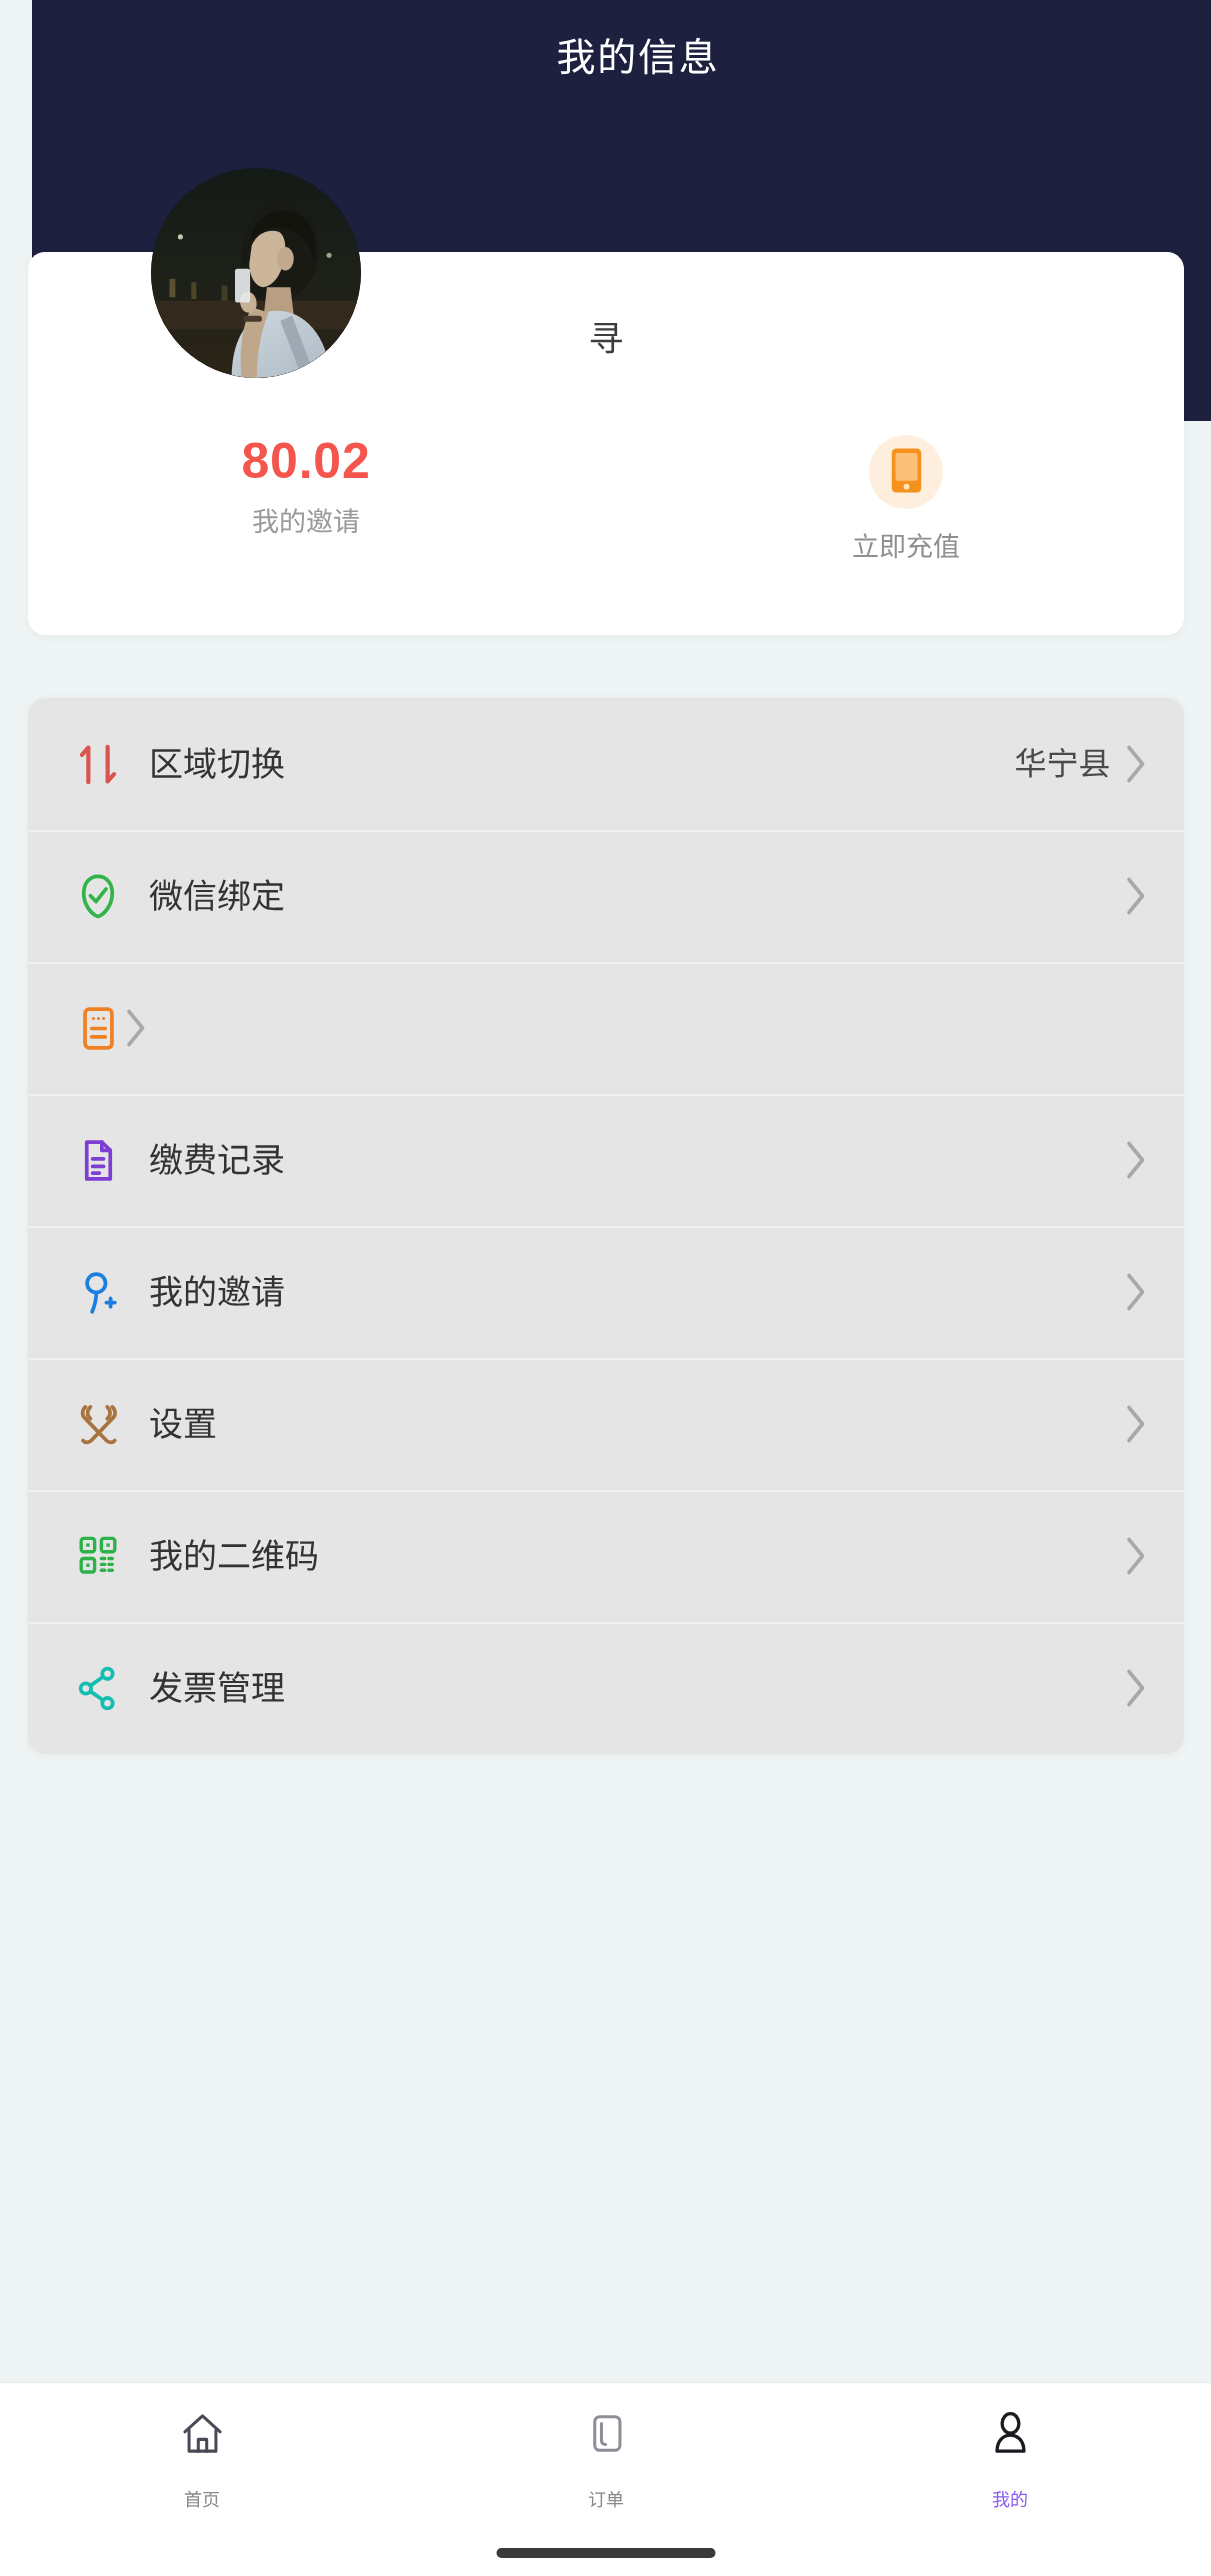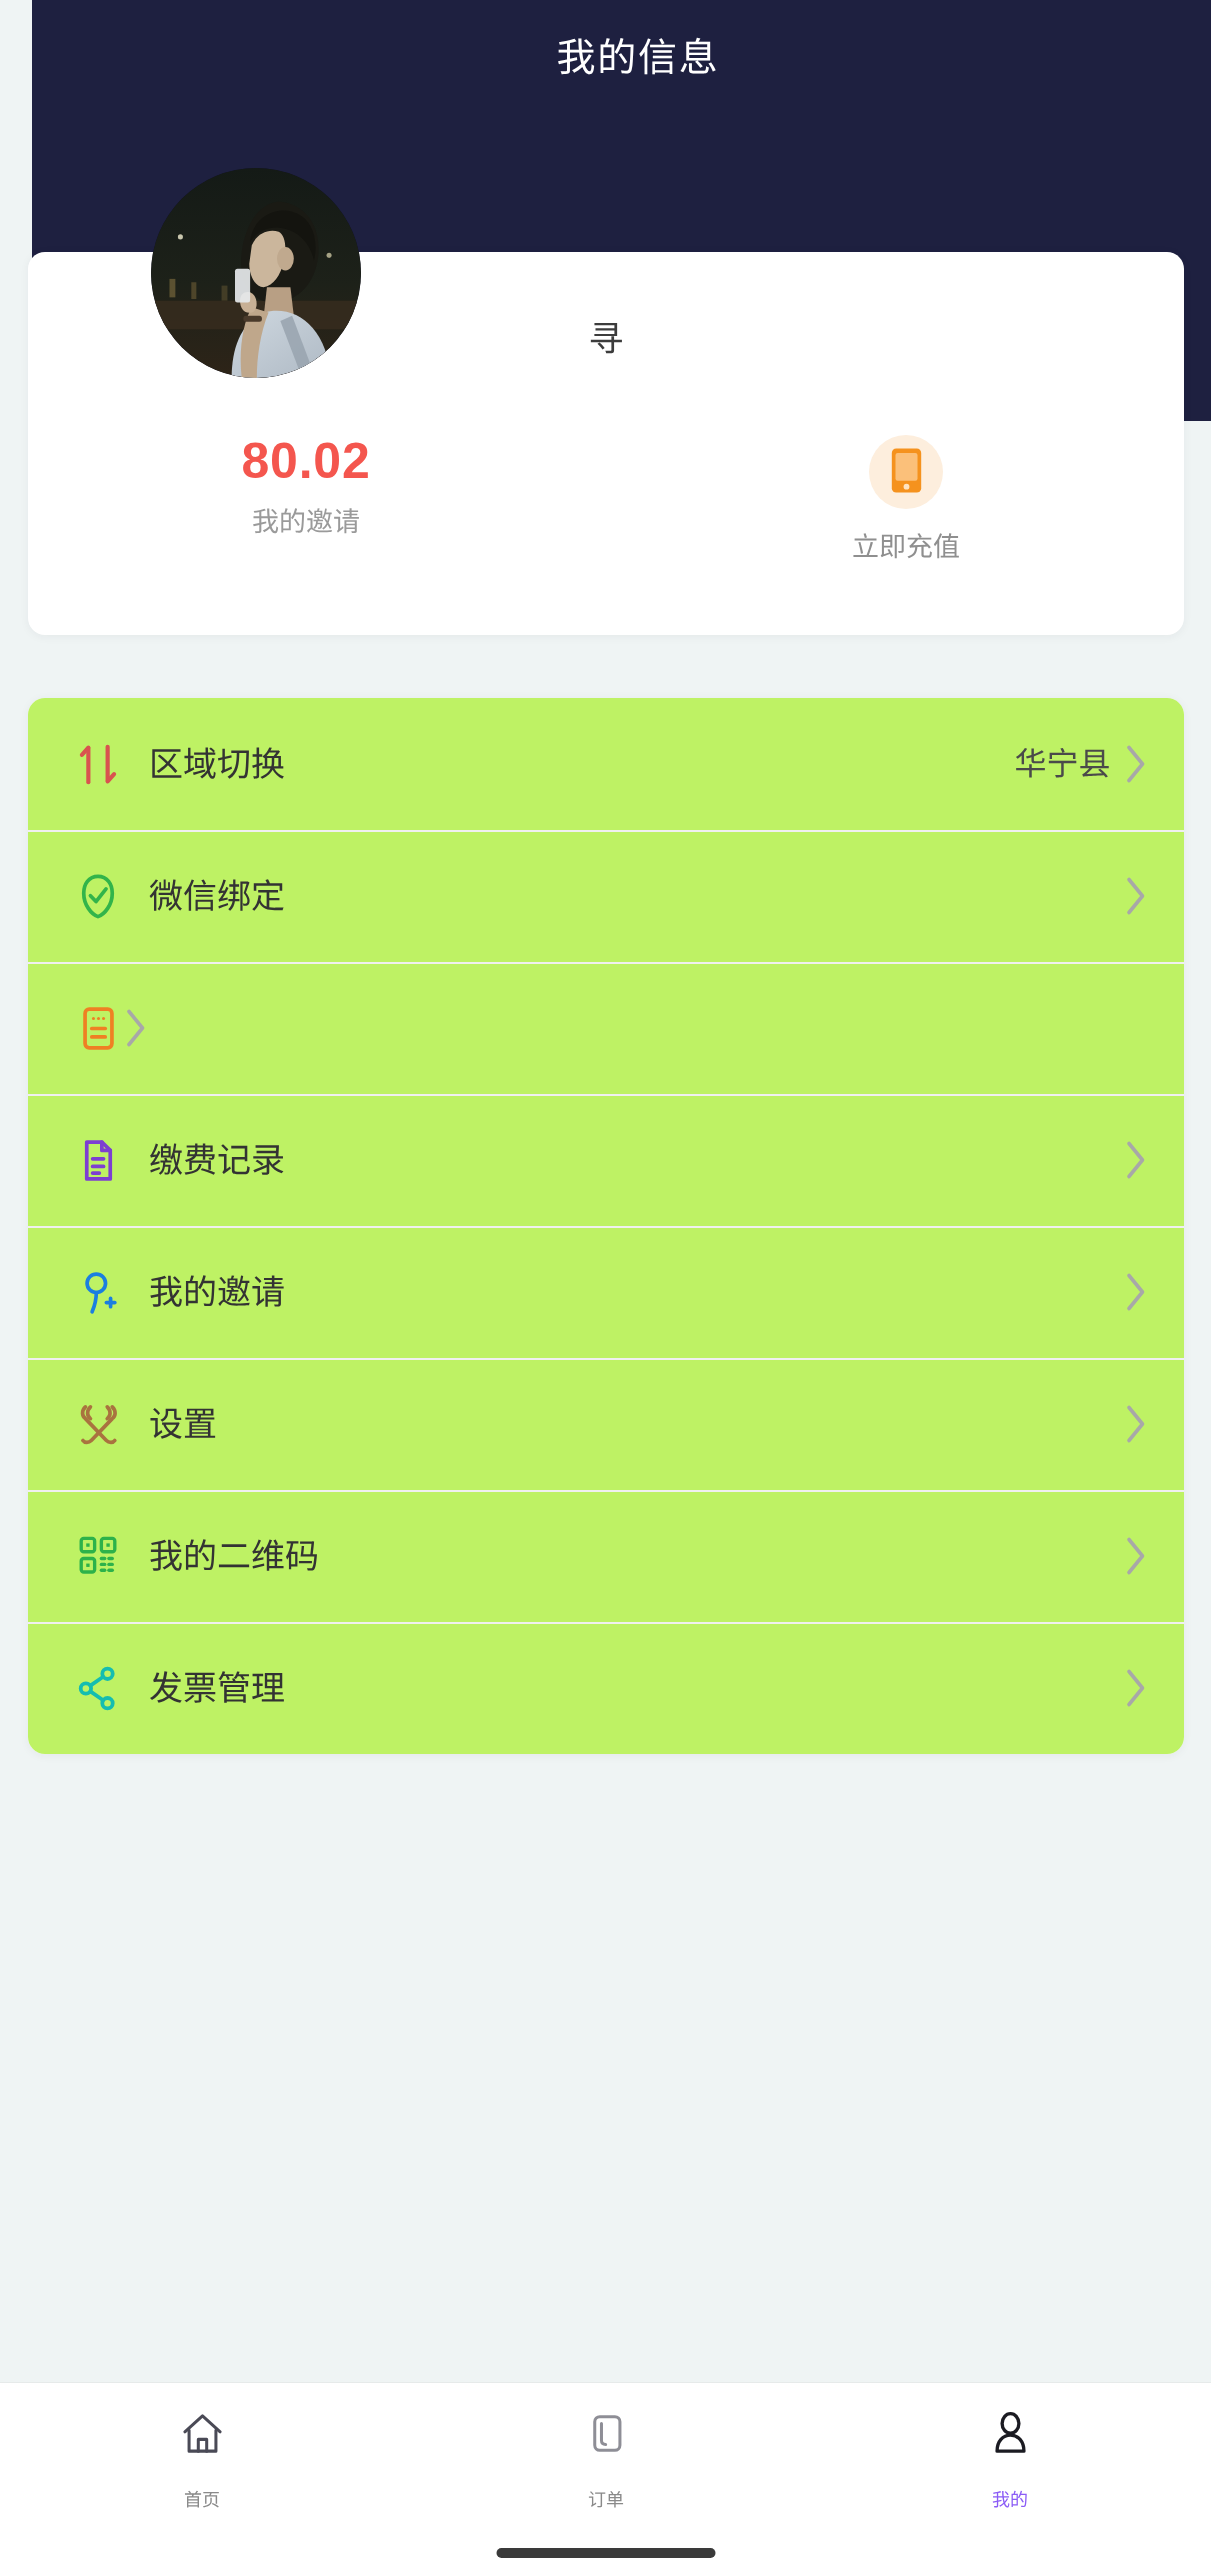--- a/index.html
+++ b/index.html
@@ -101,21 +101,21 @@
     background:#ffffff;
     border-radius:17px;
     box-shadow:0 1.7px 10px rgba(30,32,64,0.05);
     overflow:hidden;
   }
   .menu-item {
     position:relative;
     height:132px;
     display:flex; align-items:center;
     padding:0 35px 0 44px;
-    background:#bef264;
+    background:#e5e5e5;
   }
   .menu-item + .menu-item::before {
     content:"";
     position:absolute; top:0; left:0;
     width:100%; height:1.7px;
     background:#f0f0f0;
   }
   .menu-icon {
     width:52px; height:52px;
     display:flex; align-items:center; justify-content:center;

